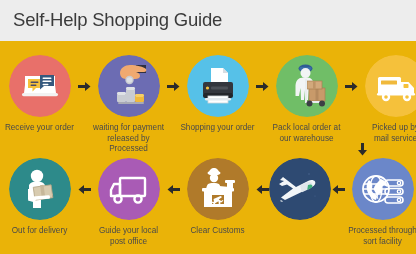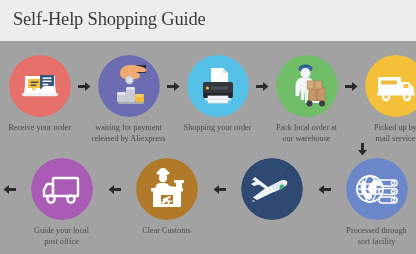--- a/index.html
+++ b/index.html
@@ -10,22 +10,21 @@
     width: 416px;
     height: 254px;
     background: #ffffff;
     font-family: "Liberation Sans", sans-serif;
     overflow: hidden;
   }
   .page {
     position: relative;
     width: 416px;
     height: 254px;
-    background: #a3a3a3;
-    font-family: Liberation Serif, serif;
+    background: #eab308;
   }
 
   
   .titlebar {
     position: absolute;
     left: 0; top: 0;
     width: 416px;
     height: 41px;
     background: #ededed;
   }
@@ -159,21 +158,21 @@
           <rect x="19" y="39" width="9" height="8" rx="1" fill="#c9ccd2"></rect>
           <rect x="19" y="37" width="9" height="3" rx="1.4" fill="#dfe2e6"></rect>
           <rect x="28" y="34" width="9" height="13" rx="1" fill="#c9ccd2"></rect>
           <rect x="28" y="32" width="9" height="3" rx="1.4" fill="#dfe2e6"></rect>
           <rect x="37" y="41" width="9" height="6" rx="1" fill="#f0b93c"></rect>
           <rect x="37" y="39" width="9" height="3" rx="1.4" fill="#f7cf64"></rect>
           <rect x="20" y="47" width="26" height="2" rx="1" fill="#a8aab5"></rect>
         </svg>
       </div>
       <div class="caption">waiting for payment
-released by Aliexpress</div>
+released by Processed</div>
     </div>
 
     <div class="arrow">
       <svg width="13" height="11" viewBox="0 0 13 11">
         <path d="M0 4 H7 V1 L12.5 5.5 L7 10 V7 H0 Z" fill="#2b2b2b"></path>
       </svg>
     </div>
 
     <div class="step">
       <div class="circle">
@@ -251,20 +250,37 @@
   </div>
 
   <div class="down-arrow">
     <svg width="11" height="13" viewBox="0 0 11 13">
       <path d="M4 0 H7 V7 H10 L5.5 12.5 L1 7 H4 Z" fill="#2b2b2b"></path>
     </svg>
   </div>
 
   <div class="row row-2">
 
+    <div class="step">
+      <div class="circle">
+        <svg viewBox="0 0 62 62">
+          <circle cx="31" cy="31" r="31" fill="#2d8a8a"></circle>
+          <circle cx="28" cy="18" r="6.2" fill="#ffffff"></circle>
+          <path d="M20 28 c0 -2.5 3 -4.5 8 -4.5 c5 0 8 2 8 4.5 l0 6 l-4 0 l0 16 l-8 0 l0 -16 l-4 0 z" fill="#ffffff"></path>
+          <path d="M19 31 l0 9 l6 0 l0 -9 z" fill="#ffffff"></path>
+          <path d="M34 32 l10 4 l-1.5 3.5 l-10 -3.5 z" fill="#ffffff"></path>
+          <rect x="25" y="28" width="18" height="13" transform="rotate(-8 34 34)" fill="#d8cbb0"></rect>
+          <rect x="25" y="28" width="18" height="13" transform="rotate(-8 34 34)" fill="none" stroke="#b3a487" stroke-width="0.8"></rect>
+          <rect x="32" y="27" width="3.5" height="13.5" transform="rotate(-8 34 34)" fill="#c6b79a"></rect>
+          <path d="M20 39 l7 2 l-1 3.5 l-7 -2 z" fill="#ffffff"></path>
+          <rect x="19" y="38" width="22" height="3.5" rx="1.5" transform="rotate(-4 30 40)" fill="#ffffff"></rect>
+        </svg>
+      </div>
+      <div class="caption">Out for delivery</div>
+    </div>
 
     <div class="arrow">
       <svg width="13" height="11" viewBox="0 0 13 11">
         <path d="M13 4 H6 V1 L0.5 5.5 L6 10 V7 H13 Z" fill="#2b2b2b"></path>
       </svg>
     </div>
 
     <div class="step">
       <div class="circle">
         <svg viewBox="0 0 62 62">

